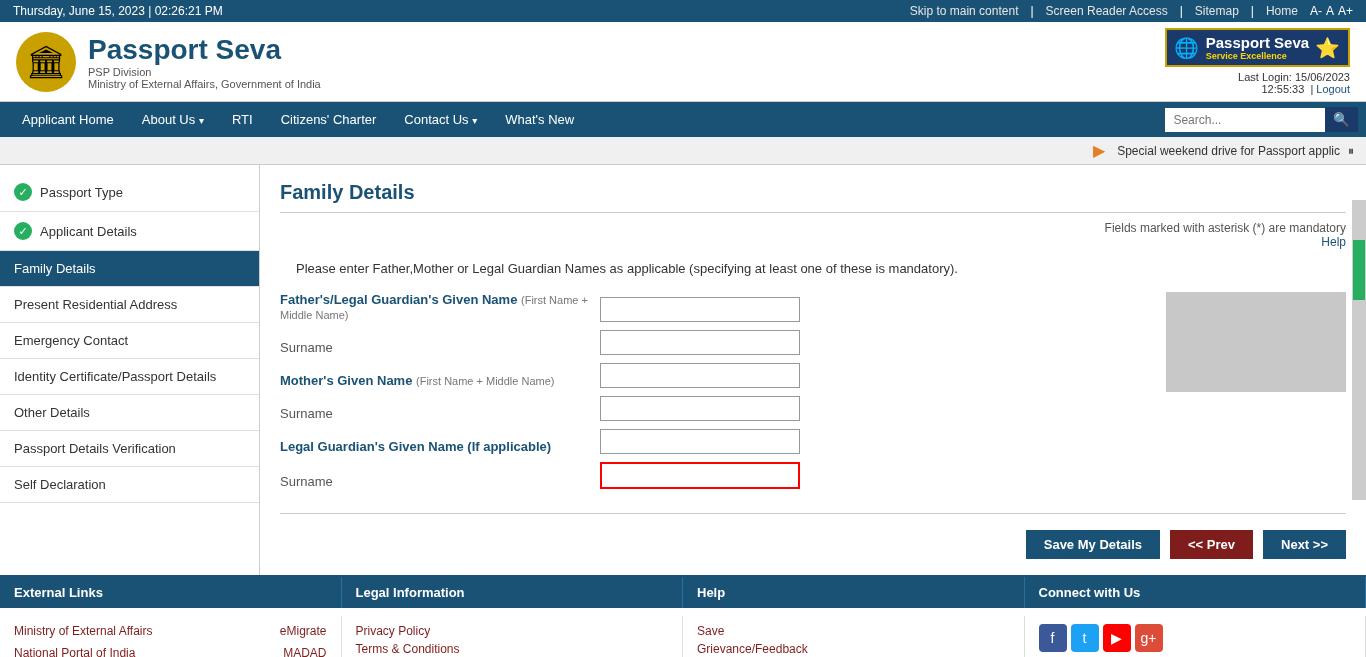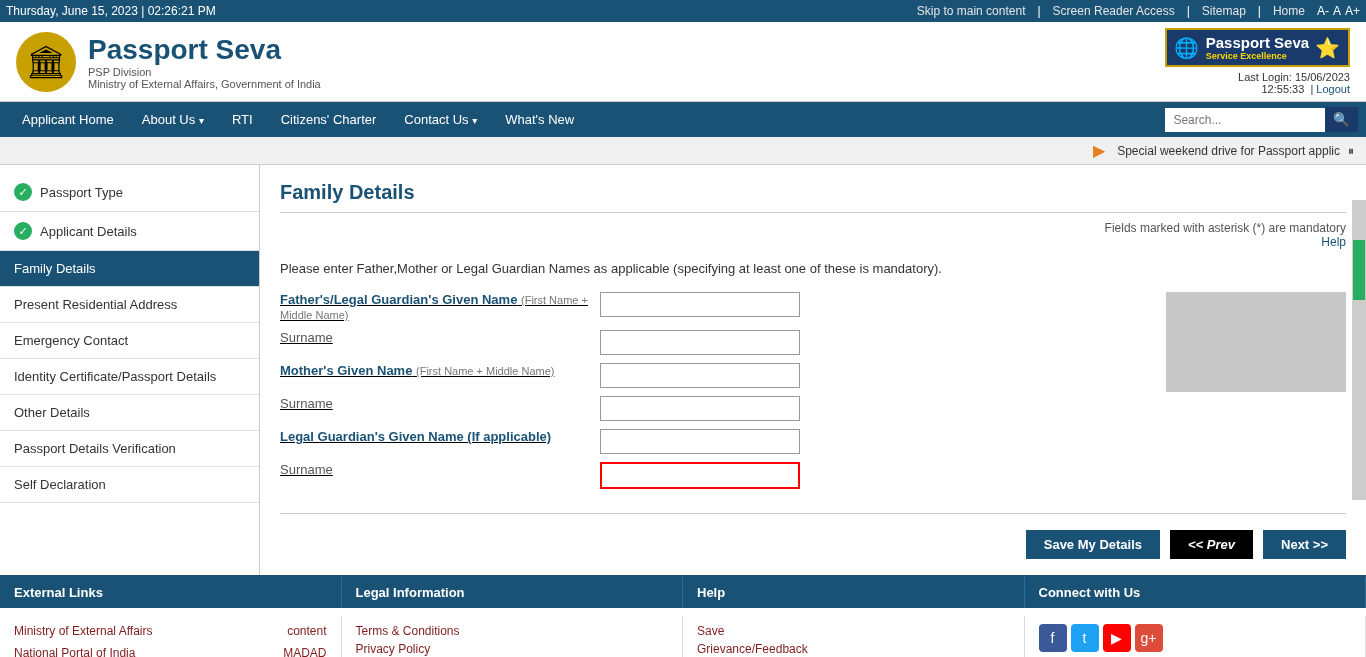--- a/index.html
+++ b/index.html
@@ -5,21 +5,21 @@
     * { margin: 0; padding: 0; box-sizing: border-box; }
     body { font-family: Arial, sans-serif; font-size: 13px; background: #d0d0d0; width: 1366px; }
 
     
     .top-bar {
       background: #1a5276;
       color: white;
       display: flex;
       justify-content: space-between;
       align-items: center;
-      padding: 4px 6px;
+      padding: 4px 13px;
       font-size: 12px;
     }
     .top-bar-right { display: flex; gap: 12px; align-items: center; }
     .top-bar a { color: #e5e5e5; text-decoration: none; }
     .font-size-controls { display: flex; gap: 4px; align-items: center; }
     .font-size-controls span { cursor: pointer; }
 
     
     .header {
       background: white;
@@ -171,26 +171,26 @@
       text-align: right;
       color: #1a5276;
       font-size: 12px;
       margin-bottom: 12px;
       cursor: pointer;
     }
     .instruction-text {
       font-size: 13px;
       color: #333;
       margin-bottom: 16px;
+      margin-left: 16px;
     }
     .form-row {
       display: flex;
-      align-items: flex-start;
+      align-items: flex-end;
       margin-bottom: 8px;
-      text-decoration: underline;
     }
     .field-label {
       width: 320px;
       min-width: 320px;
       font-size: 13px;
       color: #555;
       padding-right: 10px;
     }
     .field-input {
       flex: 1;
@@ -240,21 +240,21 @@
     }
     .btn {
       padding: 7px 18px;
       font-size: 13px;
       cursor: pointer;
       border: none;
       color: white;
       font-weight: bold;
     }
     .btn-blue { background: #1a5276; }
-    .btn-gray { background: #000000; font-style: italic; }
+    .btn-gray { background: #7f1d1d; }
 
     
     .footer {
       background: white;
       border-top: 2px solid #1a5276;
     }
     .footer-header {
       display: flex;
       background: #1a5276;
       color: white;
@@ -504,31 +504,31 @@
     <div class="footer-col-header">External Links</div>
     <div class="footer-col-header">Legal Information</div>
     <div class="footer-col-header">Help</div>
     <div class="footer-col-header">Connect with Us</div>
   </div>
   <div class="footer-body">
 
     <div class="footer-col">
       <div style="display:flex;justify-content:space-between;">
         <a>Ministry of External Affairs</a>
-        <a>content</a>
+        <a>eMigrate</a>
       </div>
       <div style="display:flex;justify-content:space-between;">
         <a>National Portal of India</a>
         <a>MADAD</a>
       </div>
     </div>
 
     <div class="footer-col">
+      <a>Privacy Policy</a>
       <a>Terms &amp; Conditions</a>
-      <a>Privacy Policy</a>
     </div>
 
     <div class="footer-col">
       <a>Save</a>
       <a>Grievance/Feedback</a>
     </div>
 
     <div class="footer-col">
       <div class="social-icons">
         <div class="social-icon fb">f</div>

